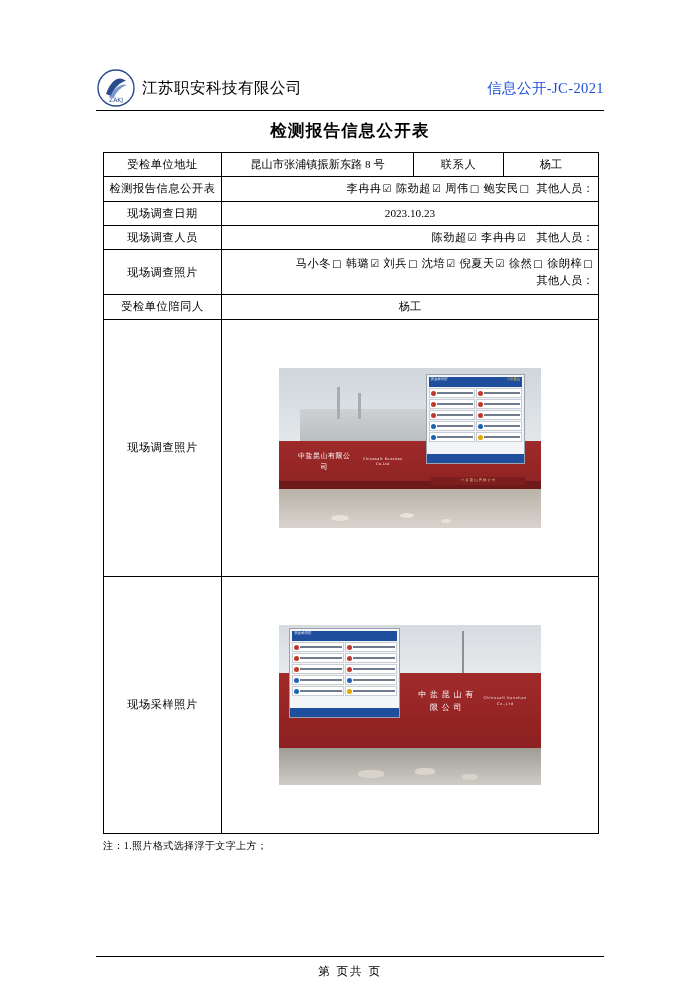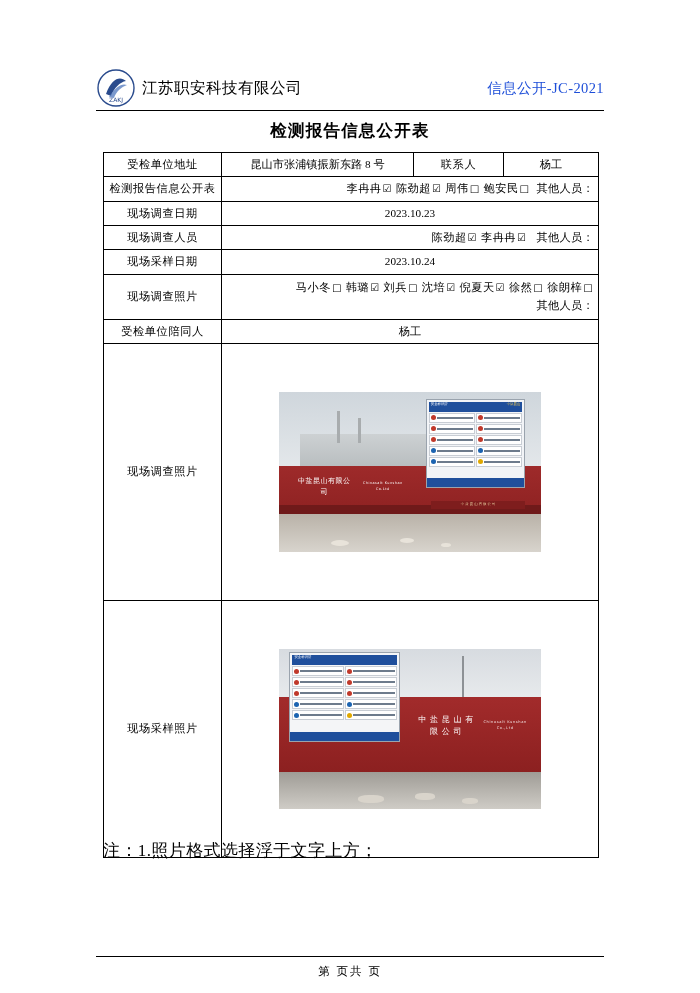--- a/index.html
+++ b/index.html
@@ -294,21 +294,21 @@
   .p2-pole {
     position: absolute;
     width: 1.5px;
     background: #8d9195;
   }
   
   .notes {
     position: absolute;
     left: 103px;
     top: 803px;
-    font-size: 17px;
+    font-size: 10px;
     letter-spacing: 0.4px;
   }
   .footer-rule {
     position: absolute;
     left: 96px;
     top: 920px;
     width: 508px;
     border-bottom: 1px solid #000;
   }
   .footer-page {
@@ -374,24 +374,20 @@
         <td class="lbl">现场调查日期</td>
         <td class="ctr" colspan="3">2023.10.23</td>
       </tr>
       <tr class="row-h">
         <td class="lbl">现场调查人员</td>
         <td class="lft names" colspan="3">
           <span class="nm">陈劲超</span><span class="cb">☑</span>
           <span class="nm">李冉冉</span><span class="cb">☑</span>
           &nbsp;&nbsp;<span>其他人员：</span>
         </td>
-      </tr>
-      <tr class="row-h">
-        <td class="lbl">现场采样日期</td>
-        <td class="ctr" colspan="3">2023.10.24</td>
       </tr>
       <tr>
         <td class="lbl">现场调查照片</td>
         <td class="lft names" colspan="3" style="height:38px">
           <span class="nm">马小冬</span><span class="cb">□</span>
           <span class="nm">韩璐</span><span class="cb">☑</span>
           <span class="nm">刘兵</span><span class="cb">□</span>
           <span class="nm">沈培</span><span class="cb">☑</span>
           <span class="nm">倪夏天</span><span class="cb">☑</span>
           <span class="nm">徐然</span><span class="cb">□</span>

